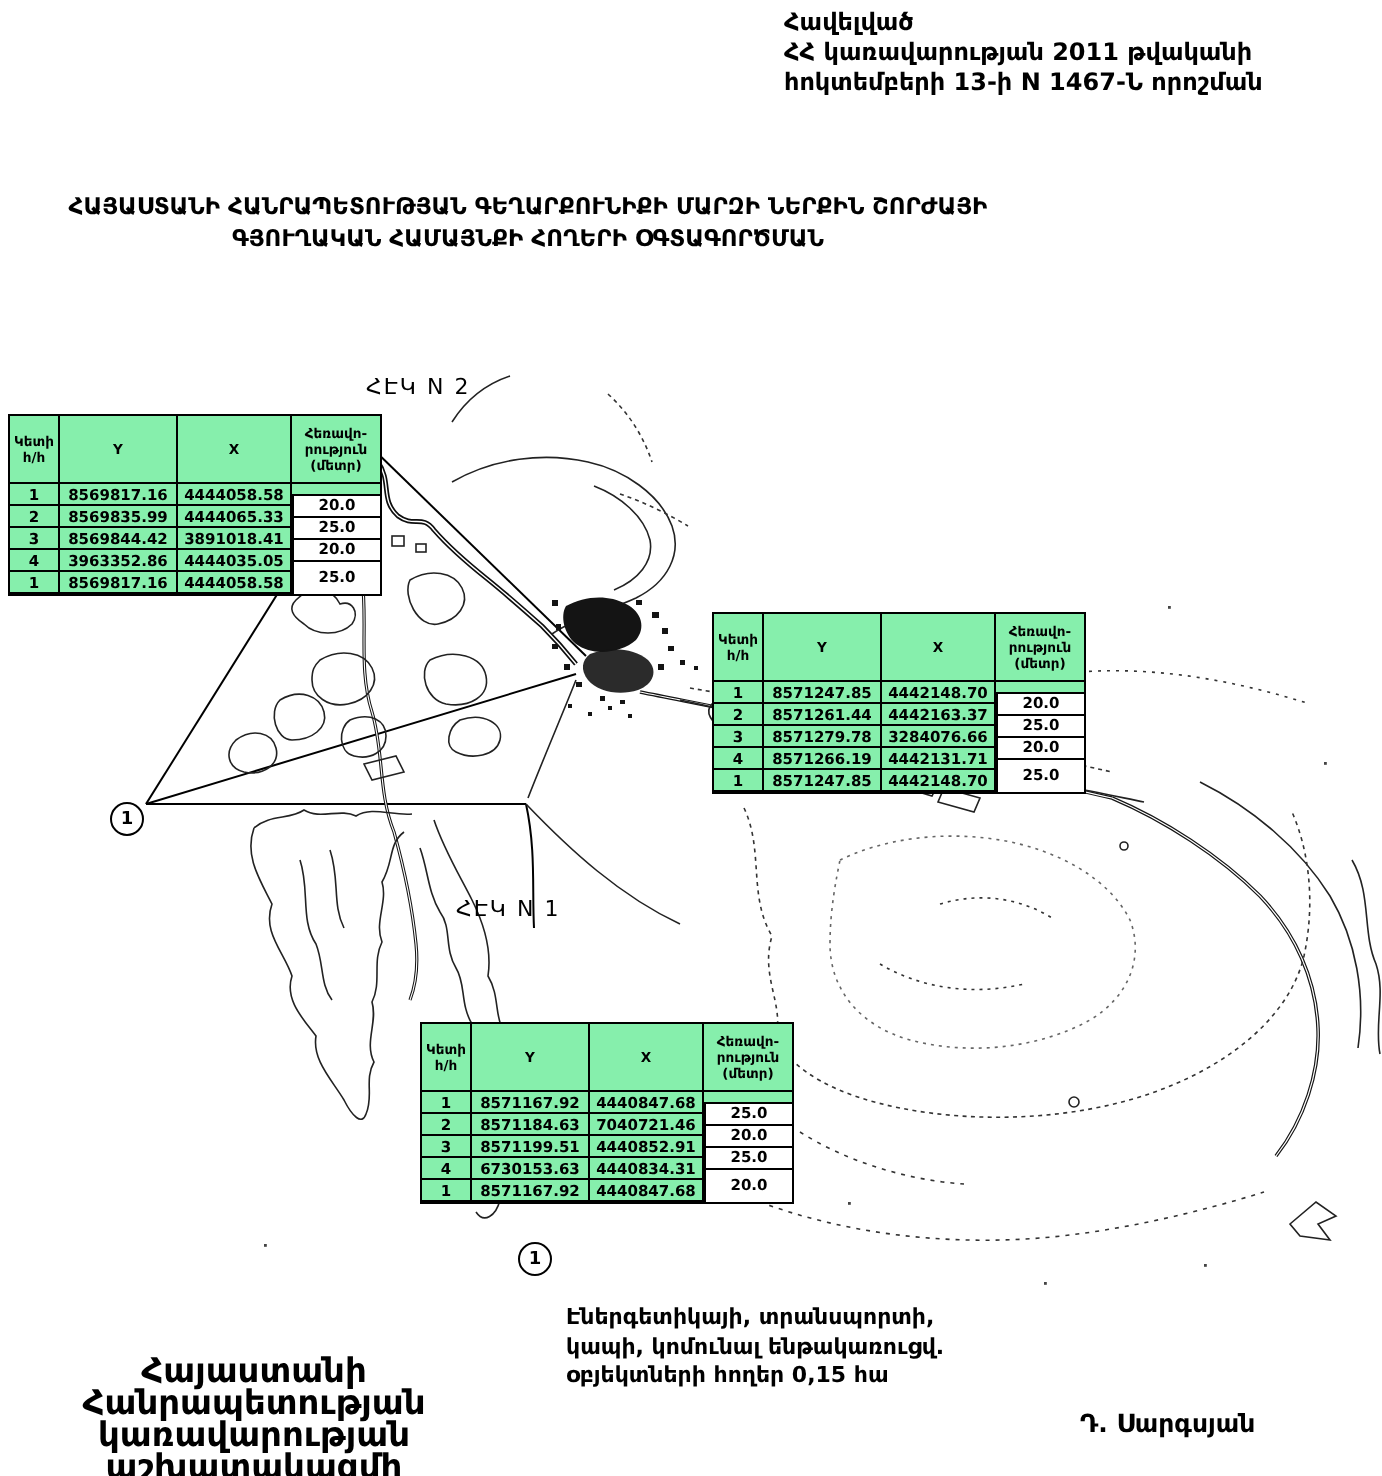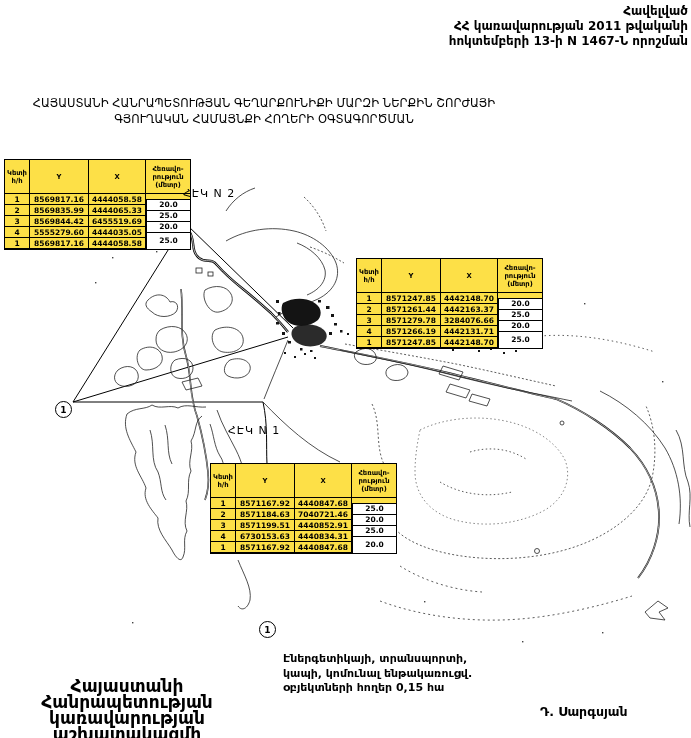--- a/index.html
+++ b/index.html
@@ -1,32 +1,32 @@
 <!DOCTYPE html>
 <html><head>
 <meta charset="utf-8">
 <style>
   html,body{margin:0;padding:0;background:#e8e8e8;}
   .page{position:relative;width:691px;height:738px;background:#ffffff;overflow:hidden;
         font-family:"DejaVu Sans",sans-serif;color:#000;}
   .abs{position:absolute;}
   .pre{white-space:pre-line;}
-  .appendix{left:392px;top:4px;width:296px;text-align:right;font-size:12px;font-weight:700;line-height:15px;}
+  .appendix{left:392px;top:4px;width:296px;text-align:left;font-size:12px;font-weight:700;line-height:15px;}
   .maintitle{left:90px;top:64px;width:330px;text-align:center;font-size:13px;font-weight:700;letter-spacing:4px;}
-  .subtitle{left:0;top:96px;width:528px;text-align:center;font-size:11.5px;font-weight:400;line-height:15.5px;}
+  .subtitle{left:0;top:96px;width:528px;text-align:center;font-size:11.5px;font-weight:700;line-height:15.5px;}
   .hek-label{font-size:11px;font-weight:400;letter-spacing:1px;z-index:3;}
   .footer{left:8px;top:678px;width:238px;text-align:center;font-size:17px;font-weight:700;line-height:16px;z-index:3;}
   .signature{left:540px;top:704px;font-size:12.5px;font-weight:700;z-index:3;}
   .legend-text{left:283px;top:620px;width:190px;font-size:11px;font-weight:700;line-height:14.5px;z-index:3;margin-top:32px;}
   .circ{position:absolute;width:15px;height:15px;border:1.4px solid #000;border-radius:50%;
         display:flex;align-items:center;justify-content:center;font-size:9px;font-weight:700;
         background:#fff;z-index:3;}
   svg.map{position:absolute;left:0;top:0;z-index:1;pointer-events:none;}
   
-  .ctable{position:absolute;background:#fde047;border:1.5px solid #000;z-index:2;width:185px;}
+  .ctable{position:absolute;background:#86efac;border:1.5px solid #000;z-index:2;width:185px;margin-top:48px;}
   .trow{display:flex;}
   .tc{box-sizing:border-box;text-align:center;overflow:hidden;}
   .cn{width:25px;}.cy{width:59px;}.cx{width:57px;}.cd{width:44px;}
   .cn,.cy,.cx{border-right:1px solid #000;}
   .trow .cn,.trow .cy,.trow .cx{border-bottom:1px solid #000;height:11px;font-size:7.5px;
         font-weight:700;line-height:11px;}
   .trow:last-of-type .cn,.trow:last-of-type .cy,.trow:last-of-type .cx{border-bottom:none;}
   .thead .tc{height:34px !important;font-size:6.8px !important;font-weight:700;line-height:8px !important;
         display:flex;align-items:center;justify-content:center;border-bottom:1px solid #000 !important;
         padding:1px;}
@@ -168,21 +168,21 @@
     </g>
   </svg>
 
   <div class="abs appendix pre">Հավելված
 ՀՀ կառավարության 2011 թվականի
 հոկտեմբերի 13-ի N 1467-Ն որոշման</div>
   <div class="abs subtitle pre">ՀԱՅԱՍՏԱՆԻ ՀԱՆՐԱՊԵՏՈՒԹՅԱՆ ԳԵՂԱՐՔՈՒՆԻՔԻ ՄԱՐԶԻ ՆԵՐՔԻՆ ՇՈՐԺԱՅԻ
 ԳՅՈՒՂԱԿԱՆ ՀԱՄԱՅՆՔԻ ՀՈՂԵՐԻ ՕԳՏԱԳՈՐԾՄԱՆ</div>
 
   <div class="abs hek-label" style="left:183px;top:187px;">ՀԷԿ N 2</div>
-  <div class="abs hek-label" style="left:228px;top:424px;">ՀԷԿ N 1</div>
+  <div class="abs hek-label" style="left:228px;top:448px;">ՀԷԿ N 1</div>
   <div class="circ" style="left:55px;top:401px;">
     <span>1</span>
   </div>
 
   <div class="ctable" style="left:4px;top:159px;">
     <div class="trow thead">
       <div class="tc cn">Կետի հ/հ</div>
       <div class="tc cy">Y</div>
       <div class="tc cx">X</div>
       <div class="tc cd">Հեռավո-րություն (մետր)</div>
@@ -195,26 +195,26 @@
     </div>
     <div class="trow">
       <div class="tc cn">2</div>
       <div class="tc cy">8569835.99</div>
       <div class="tc cx">4444065.33</div>
       <div class="tc cd cde"></div>
     </div>
     <div class="trow">
       <div class="tc cn">3</div>
       <div class="tc cy">8569844.42</div>
-      <div class="tc cx">6455519.69</div>
+      <div class="tc cx">3891018.41</div>
       <div class="tc cd cde"></div>
     </div>
     <div class="trow">
       <div class="tc cn">4</div>
-      <div class="tc cy">5555279.60</div>
+      <div class="tc cy">3963352.86</div>
       <div class="tc cx">4444035.05</div>
       <div class="tc cd cde"></div>
     </div>
     <div class="trow">
       <div class="tc cn">1</div>
       <div class="tc cy">8569817.16</div>
       <div class="tc cx">4444058.58</div>
       <div class="tc cd cde"></div>
     </div>
     <div class="dist" style="top:39px;">20.0</div>

